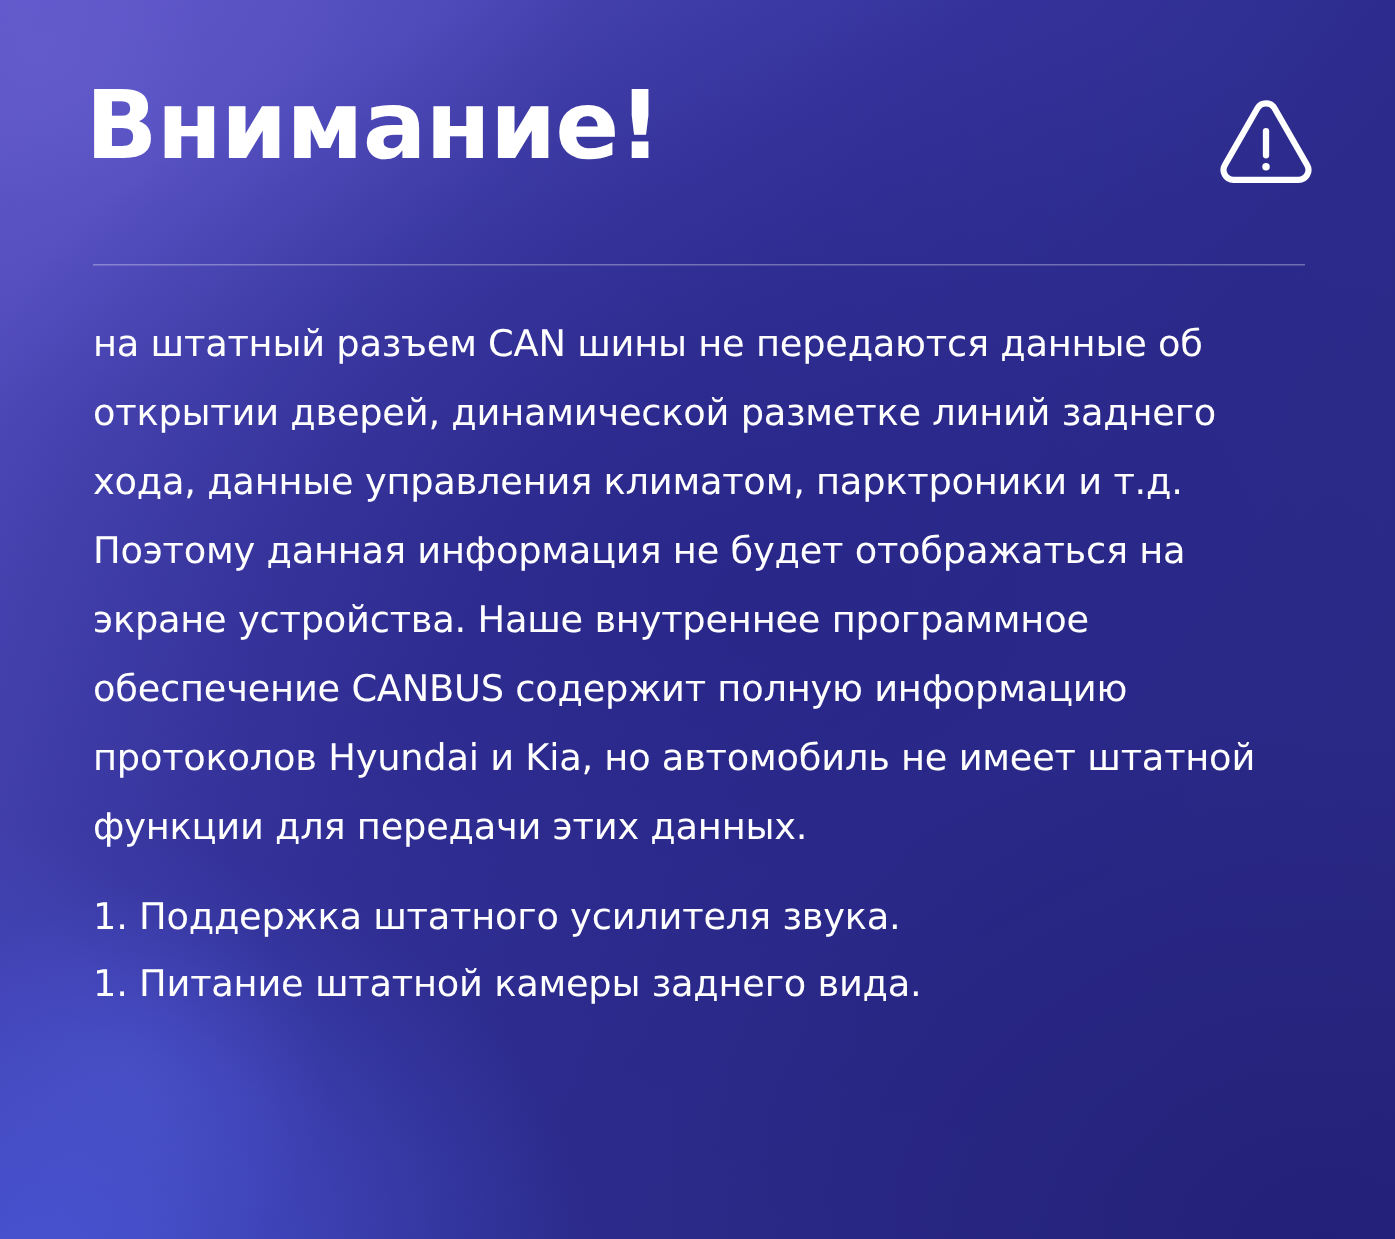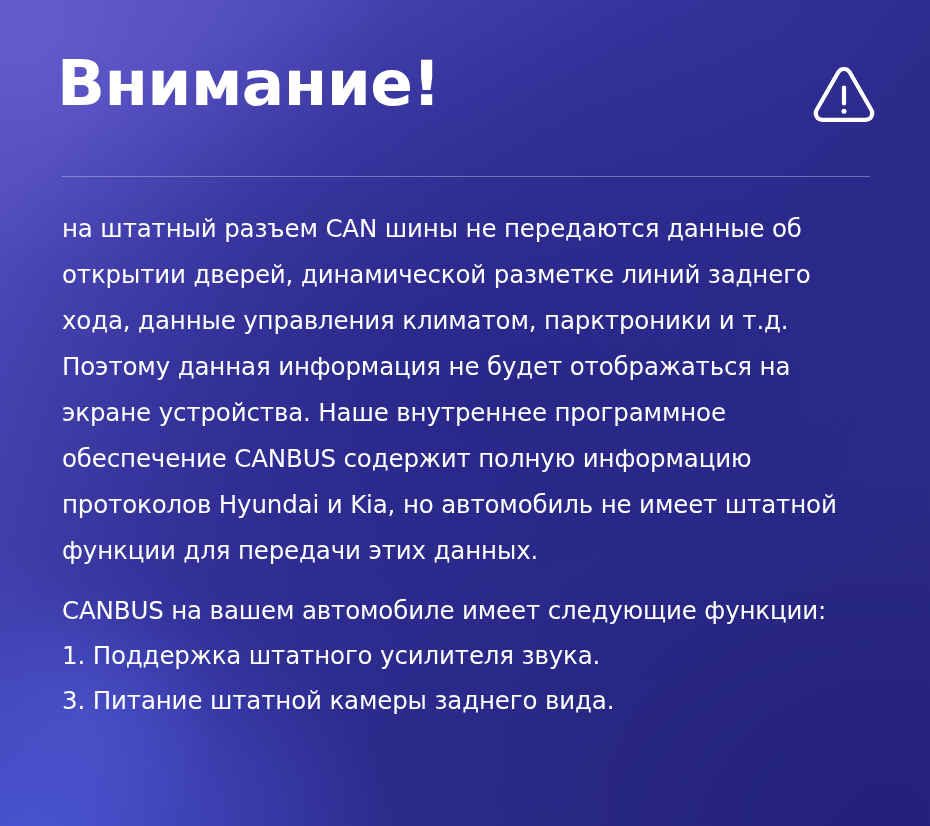--- a/index.html
+++ b/index.html
@@ -115,19 +115,18 @@
       </span>
     </div>
 
     <div class="divider"></div>
 
     <div class="body-block">
       <div class="para-main">на штатный разъем CAN шины не передаются данные об открытии дверей, динамической разметке линий заднего хода, данные управления климатом, парктроники и т.д. Поэтому данная информация не будет отображаться на экране устройства. Наше внутреннее программное обеспечение CANBUS содержит полную информацию протоколов Hyundai и Kia, но автомобиль не имеет штатной функции для передачи этих данных.</div>
     </div>
 
     <div class="list-block">
-      <div class="list-intro">CANBUS на вашем автомобиле имеет следующие функции:</div>
       <div class="list-item">1. Поддержка штатного усилителя звука.</div>
-      <div class="list-item">3. Питание штатной камеры заднего вида.</div>
+      <div class="list-item">1. Питание штатной камеры заднего вида.</div>
     </div>
 
   </div>
 </div>
 
 </body></html>

